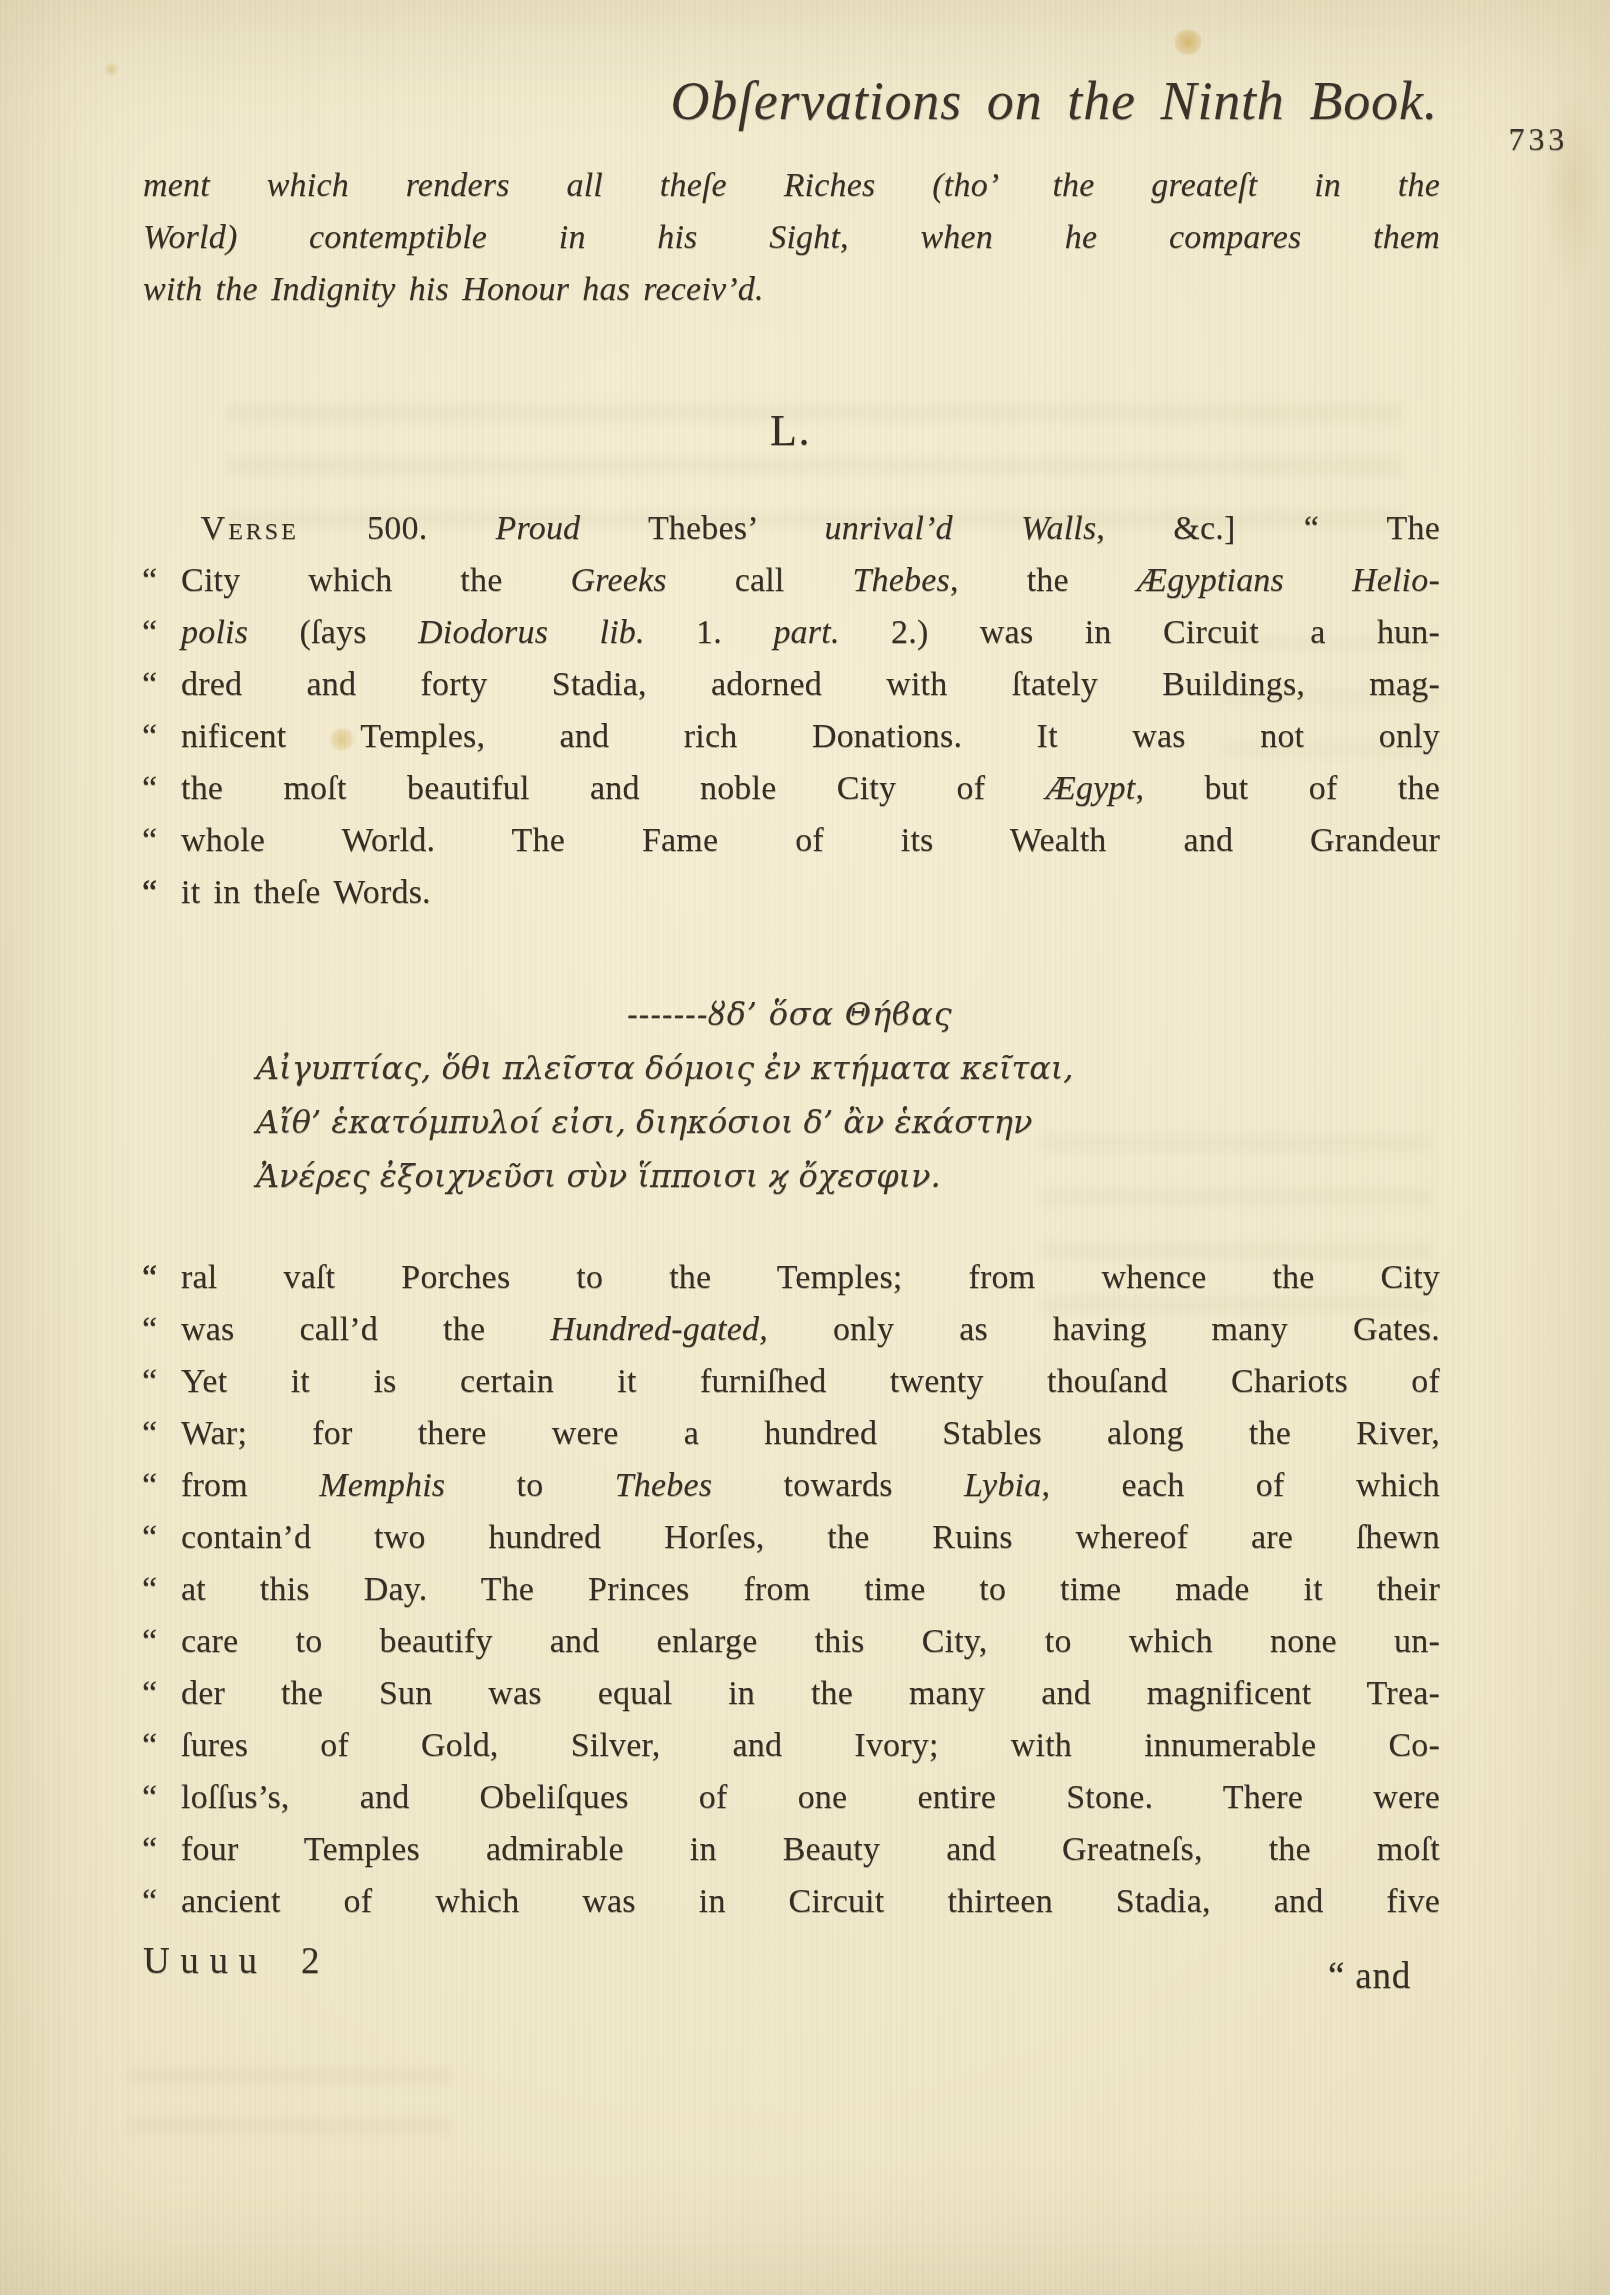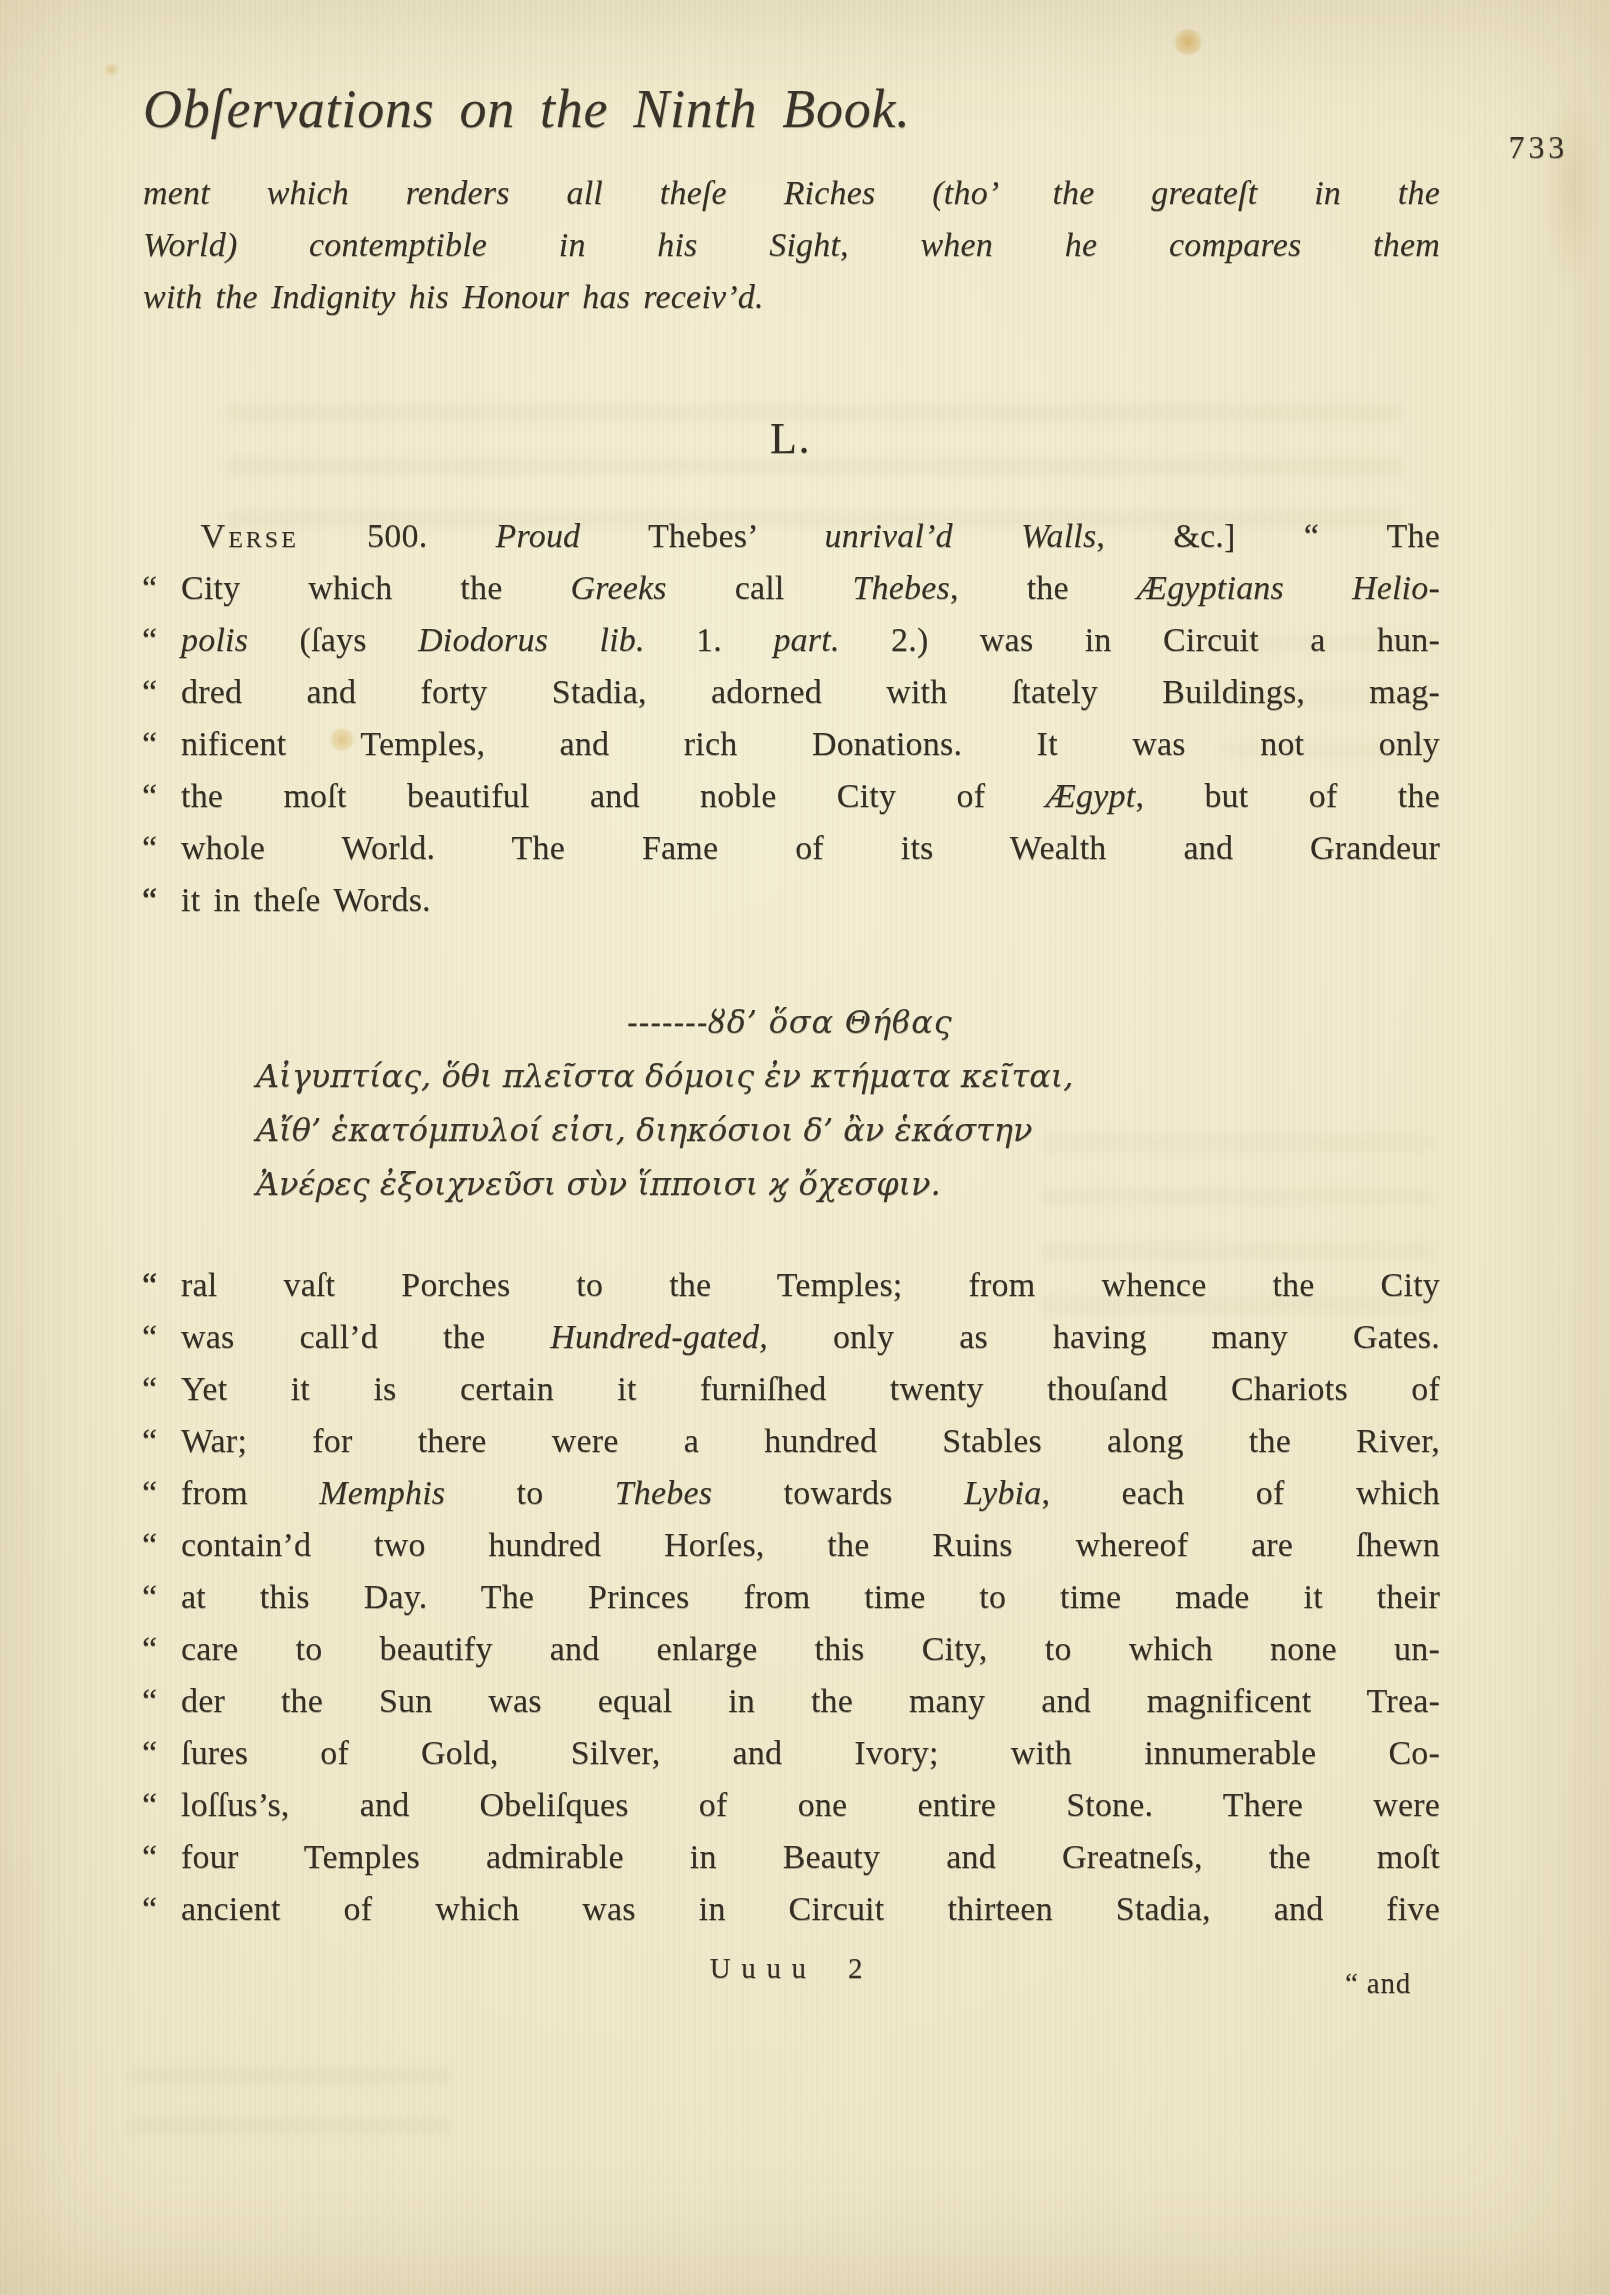--- a/index.html
+++ b/index.html
@@ -35,21 +35,21 @@
   .s1 { left:1173px; top:29px;  width:30px; height:26px;
         background:radial-gradient(circle, rgba(199,149,46,.55) 0%, rgba(199,149,46,.25) 55%, transparent 76%); }
   .s2 { left:329px;  top:728px; width:26px; height:22.6px;
         background:radial-gradient(circle, rgba(205,160,60,.45) 0%, rgba(205,160,60,.20) 55%, transparent 78%); }
   .s3 { left:103px;  top:62px;  width:16.6px; height:15px;
         background:radial-gradient(circle, rgba(200,160,70,.40) 0%, transparent 70%); }
   .s4 { left:1542px; top:83px; width:60px; height:211px; border-radius:40%;
         background:radial-gradient(ellipse, rgba(180,140,80,.16), transparent 70%); }
 
   
-  .titlerow { position:relative; padding-top:56px; margin:16px 173px 0 143px; text-align:left; }
+  .titlerow { position:relative; padding-top:56px; margin:8px 173px 0 143px; text-align:right; }
   .running-title {
     font-style:italic; font-size:54px; line-height:75px;
     letter-spacing:0.8px; word-spacing:10.6px; color:#3a332a;
     text-shadow:0.4px 0.6px 0.8px rgba(50,40,25,.35);
   }
   .pagenum {
     position:absolute; right:-130px; top:113px;
     font-size:32px; letter-spacing:3.8px; color:#3a342b;
     text-shadow:0.4px 0.6px 0.8px rgba(50,40,25,.35);
   }
@@ -82,22 +82,22 @@
     margin:69px 171px 0 256px;
     font-family:"DejaVu Serif","Liberation Serif",serif;
     font-style:italic; font-size:32px; color:#3a3329;
     text-shadow:0.3px 0.5px 0.6px rgba(50,40,25,.3);
   }
   .greek .tline { line-height:54px; text-align:left; }
   .greek .tline:first-child { padding-left:371px; letter-spacing:0.8px; }
 
   
   .footer {
-    position:relative; margin:7.5px 171px 0 143px; text-align:center;
-    font-size:29px; line-height:53px;
+    position:relative; margin:7.5px 171px 0 143px; 
+    font-size:37px; line-height:53px;
     text-shadow:0.3px 0.5px 0.6px rgba(50,40,25,.32);
   }
   .signature { letter-spacing:10.6px; word-spacing:13.6px; }
   .catchword { position:absolute; right:29px; top:15px; letter-spacing:0.8px; }
 </style>
 </head>
 <body>
 
 <div class="page">
 

